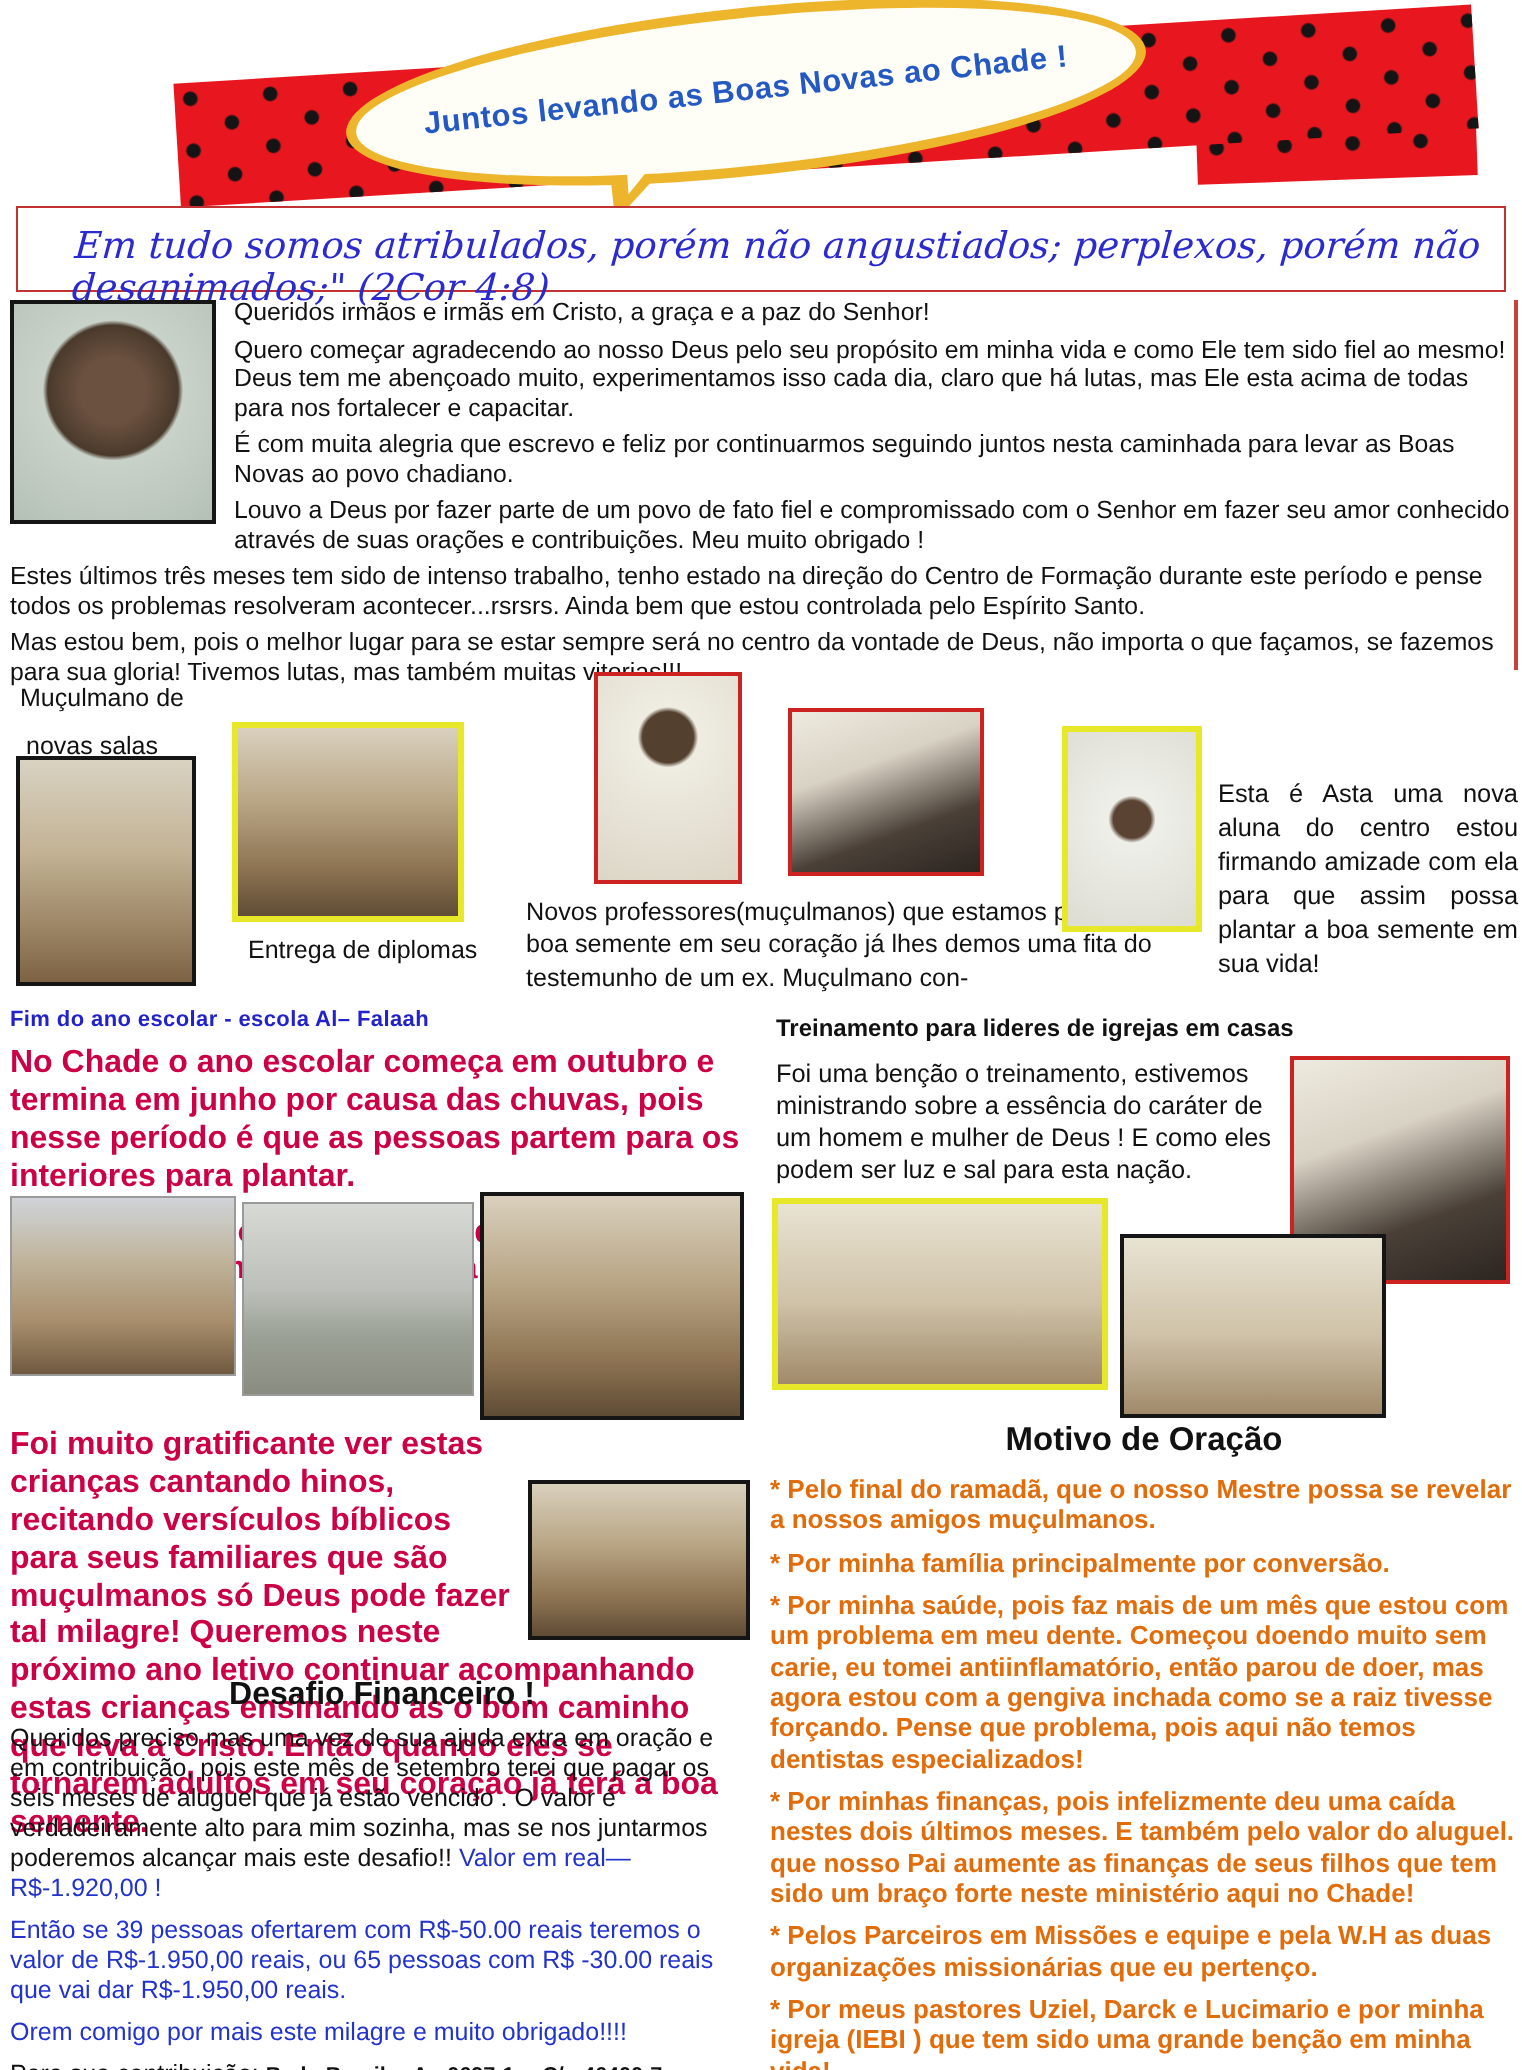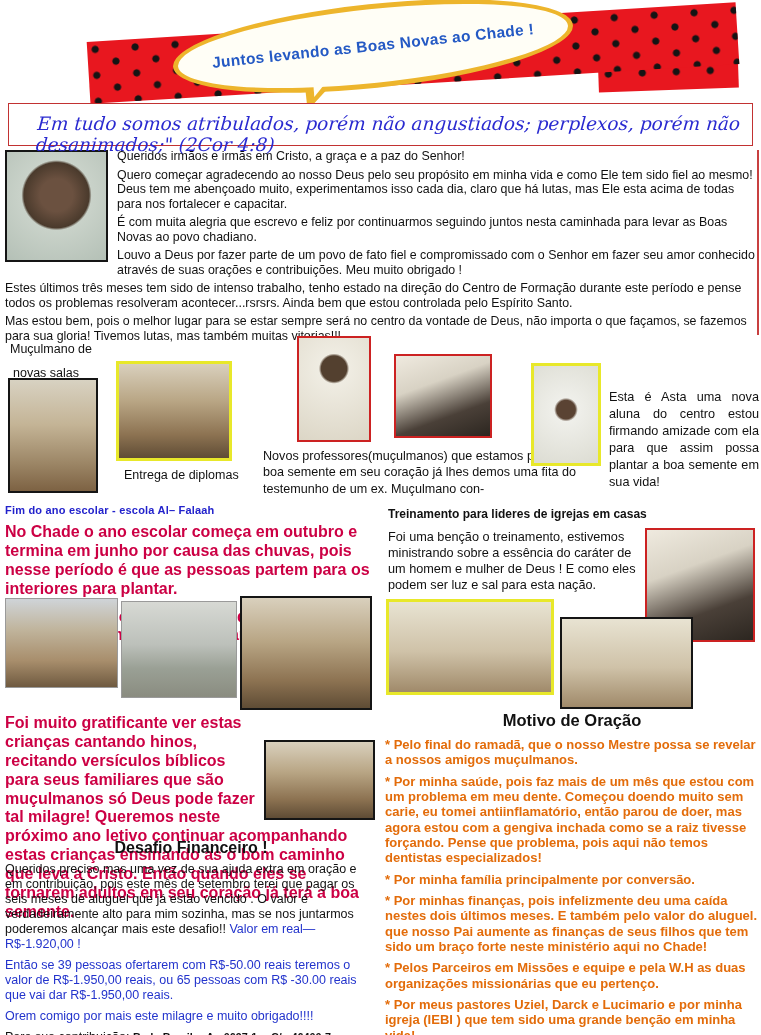--- a/index.html
+++ b/index.html
@@ -158,21 +158,21 @@
 
   <div class="training-heading">Treinamento para lideres de igrejas em casas</div>
   <div class="training-p">Foi uma benção o treinamento, estivemos ministrando sobre a essência do caráter de um homem e mulher de Deus ! E como eles podem ser luz e sal para esta nação.</div>
   <div class="ph b-red sc-dark" style="left:645px;top:528px;width:110px;height:114px;"></div>
   <div class="ph b-yellow sc-indoor" style="left:386px;top:599px;width:168px;height:96px;"></div>
   <div class="ph b-black sc-indoor" style="left:560px;top:617px;width:133px;height:92px;"></div>
 
   <div class="prayer-block">
     <div class="h-black">Motivo de Oração</div>
     <p class="prayer-item">* Pelo final do ramadã, que o nosso Mestre possa  se revelar  a nossos amigos muçulmanos.</p>
+    <p class="prayer-item">* Por minha família principalmente por conversão.</p>
     <p class="prayer-item">* Por minha saúde, pois faz  mais de um mês que estou com um problema em meu dente. Começou doendo muito sem carie,  eu tomei antiinflamatório, então parou de doer, mas agora estou com a gengiva inchada como se a raiz tivesse forçando. Pense que problema, pois aqui não temos dentistas especializados!</p>
-    <p class="prayer-item">* Por minha família principalmente por conversão.</p>
     <p class="prayer-item">* Por minhas finanças, pois infelizmente deu uma caída nestes dois últimos meses. E também pelo valor do aluguel. que nosso Pai aumente as finanças de seus filhos que tem sido um braço forte neste ministério aqui no Chade!</p>
     <p class="prayer-item">* Pelos Parceiros em Missões e equipe e pela W.H as duas  organizações missionárias que eu pertenço.</p>
     <p class="prayer-item">* Por meus pastores Uziel, Darck e Lucimario e por minha igreja (IEBI ) que tem sido uma grande benção em minha vida!</p>
 
   </div>
 
 </div>
 
 </body></html>

